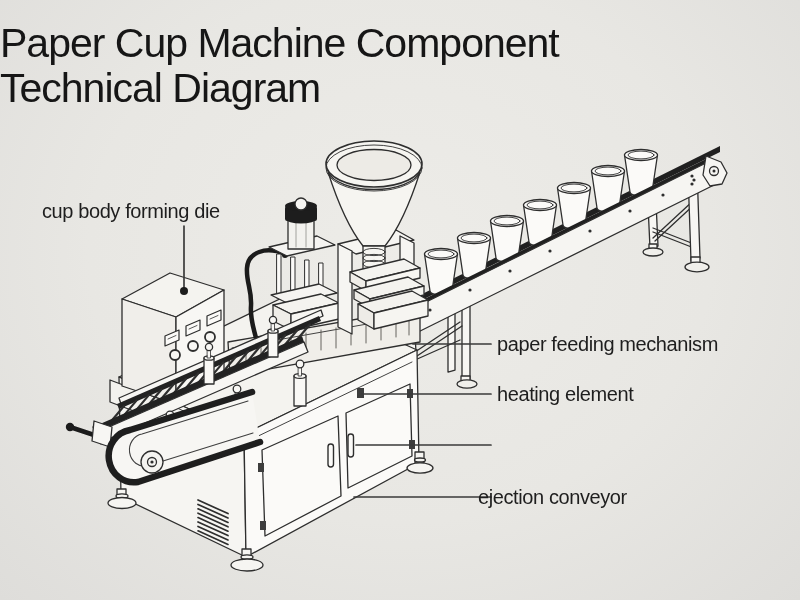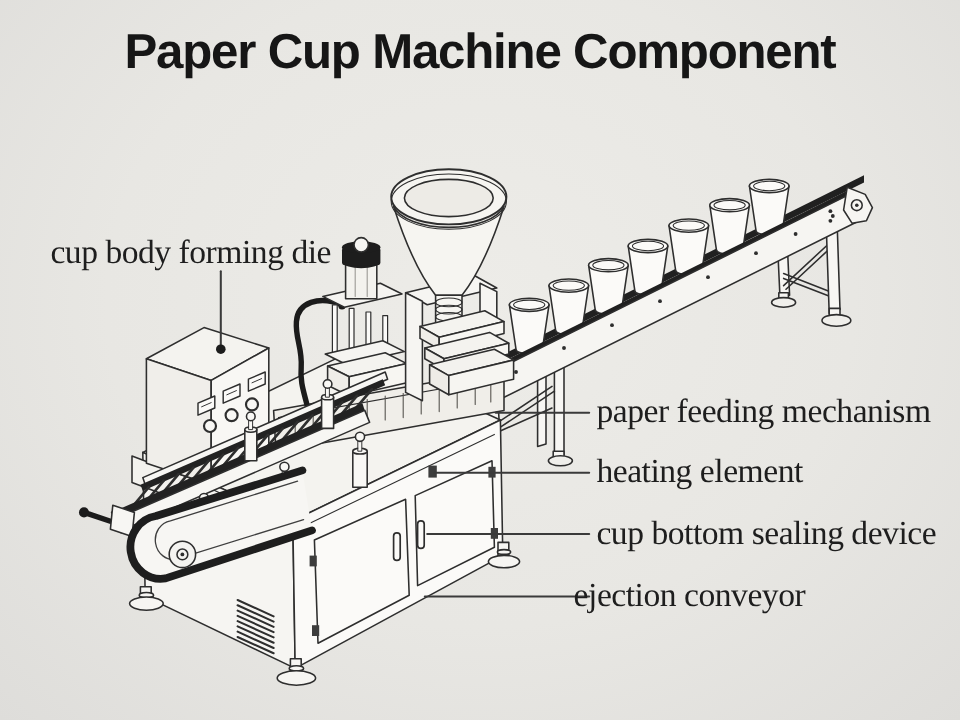--- a/index.html
+++ b/index.html
@@ -3,27 +3,27 @@
 <meta charset="utf-8">
 <style>
   html,body{margin:0;padding:0;}
   #stage{
     position:relative;width:800px;height:600px;overflow:hidden;
     background:radial-gradient(ellipse at 50% 42%, #edece8 0%, #e8e7e3 55%, #deddda 100%);
     font-family:"Liberation Sans", sans-serif;
   }
   #art{position:absolute;left:0;top:0;}
   .title{
-    position:absolute;left:0;right:0;top:21px;text-align:center;
-    font-weight:700;font-size:41px;line-height:45px;letter-spacing:-1px;
+    position:absolute;left:0;right:0;top:21px;
+    font-weight:400;font-size:41px;line-height:45px;letter-spacing:-1px;
     color:#161616;
   }
   .lbl{
     position:absolute;white-space:nowrap;color:#1e1e1e;
-    font-size:28px;line-height:30px;letter-spacing:-0.4px;font-family:Liberation Serif, serif;
+    font-size:20px;line-height:30px;letter-spacing:-0.4px;
   }
   .lbl-forming{left:42px;top:196px;}
   .lbl-paper{left:497px;top:329px;}
   .lbl-heating{left:497px;top:379px;}
   .lbl-sealing{left:497px;top:430px;}
   .lbl-ejection{left:478px;top:482px;}
 </style>
 </head>
 <body>
 
@@ -307,21 +307,21 @@
       <circle cx="184" cy="291" r="4" fill="#1c1c1c" stroke="none"></circle>
       <line x1="413" y1="344" x2="491" y2="344"></line>
       <line x1="362" y1="394" x2="491" y2="394"></line>
       <line x1="356" y1="445" x2="491" y2="445"></line>
       <line x1="354" y1="497" x2="491" y2="497"></line>
     </g>
   </svg>
 
   <div class="title">
     <div>Paper Cup Machine Component</div>
+    <div>Technical Diagram</div>
   </div>
 
   <div class="lbl lbl-forming">cup body forming die</div>
   <div class="lbl lbl-heating">heating element</div>
   <div class="lbl lbl-paper">paper feeding mechanism</div>
-  <div class="lbl lbl-sealing">cup bottom sealing device</div>
   <div class="lbl lbl-ejection">ejection conveyor</div>
 
 </div>
 
 </body></html>

